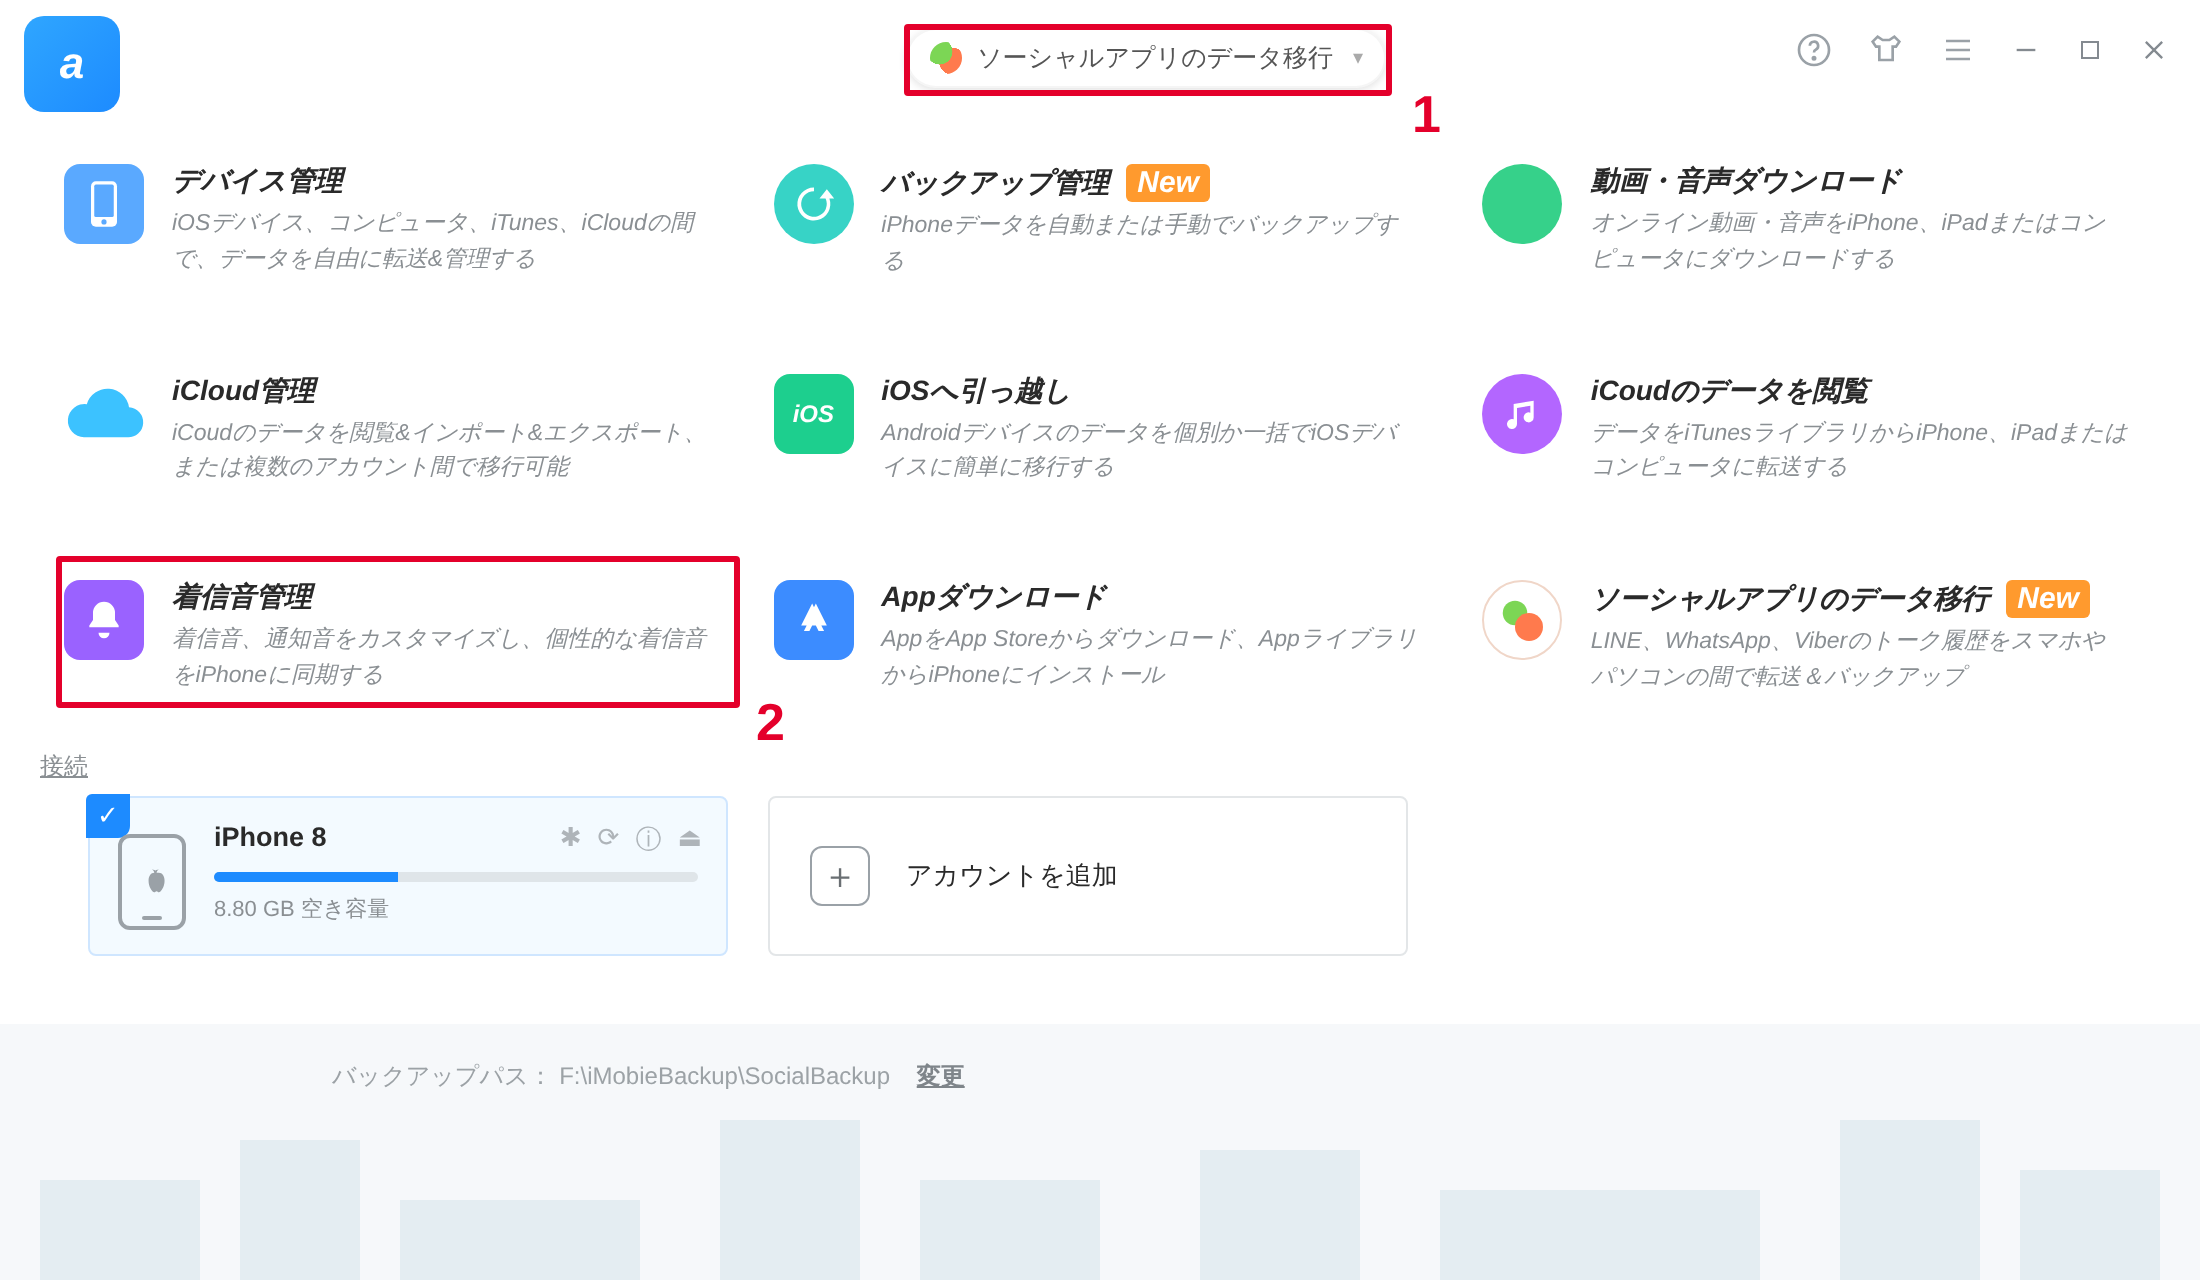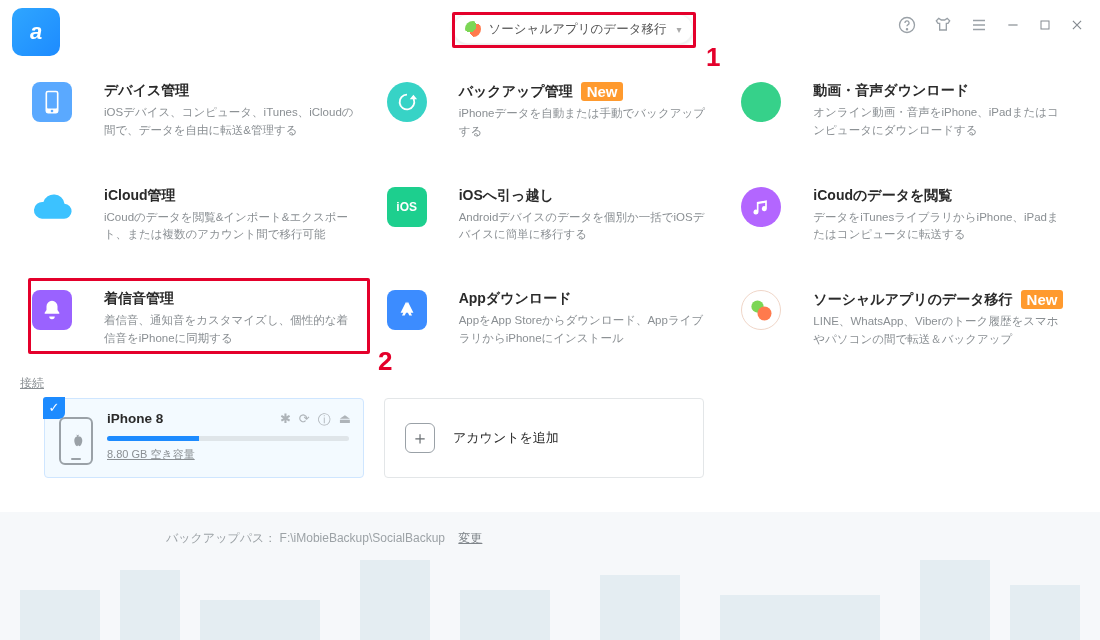--- a/index.html
+++ b/index.html
@@ -81,22 +81,23 @@
   
   .grid {
     padding: 20px 30px 6px 30px;
     display:grid;
     grid-template-columns: repeat(3, 1fr);
     column-gap: 24px;
     row-gap: 36px;
   }
   .card {
     display:flex;
-    gap:32px;
+    gap:14px;
     padding:4px 6px 6px 2px;
+    font-style:italic;
   }
   .card .ic {
     width:40px;height:40px;flex:0 0 40px;
     border-radius:8px;
     display:flex;align-items:center;justify-content:center;
     color:#fff;
     text-align:right;
   }
   .card .ic.soft { border-radius:50%; }
   .card .txt { flex:1 1 auto; }
@@ -170,42 +171,42 @@
   .device-card .phone {
     position:absolute;left:14px;top:18px;
     width:34px;height:48px;border:2px solid #9aa1a7;border-radius:6px;
     display:flex;align-items:center;justify-content:center;
   }
   .device-card .phone::after{content:"";position:absolute;bottom:3px;width:10px;height:2px;background:#9aa1a7;border-radius:2px;}
   .device-card h4{margin:0;font-size:13.5px;color:#2a2a2a;font-weight:600;}
   .device-icons{position:absolute;right:12px;top:12px;display:flex;gap:8px;color:#aeb4b9;font-size:13px;}
   .storage-bar{position:relative;margin-top:10px;height:5px;background:#dfe5e9;border-radius:3px;overflow:hidden;}
   .storage-bar .fill{position:absolute;left:0;top:0;bottom:0;width:38%;background:#1d8bff;}
-  .storage-text{margin-top:6px;font-size:11px;color:#8a8f93;text-decoration:underline;}
+  .storage-text{margin-top:6px;font-size:11px;color:#8a8f93;}
   .add-card{
     width:320px;height:80px;
     border:1px solid #e3e6e8;
     border-radius:4px;
     display:flex;align-items:center;gap:18px;
     padding:0 20px;
     color:#2a2a2a;font-size:13px;
   }
   .add-btn{
     width:30px;height:30px;border:1.5px solid #9aa1a7;border-radius:6px;
     display:flex;align-items:center;justify-content:center;color:#6a6f73;font-size:18px;font-weight:300;
   }
   
   .ghost {
     position:absolute;left:0;right:0;top:512px;height:128px;
     background:#f6f8fa;
     color:#9ca2a6;
     font-size:12px;
   }
   .ghost .line{position:absolute;left:166px;top:18px;}
-  .ghost .link{ text-decoration:underline; margin-left:10px;color:#7f858a;}
+  .ghost .link{ text-decoration:underline; margin-left:10px;color:#7f858a;font-weight:bold;}
   
   .sky {
     position:absolute;left:0;right:0;bottom:0;height:110px;
     opacity:.45;
     background:
       linear-gradient(#cfe0ea,#cfe0ea) 20px 60px/80px 50px no-repeat,
       linear-gradient(#cfe0ea,#cfe0ea) 120px 40px/60px 70px no-repeat,
       linear-gradient(#cfe0ea,#cfe0ea) 200px 70px/120px 40px no-repeat,
       linear-gradient(#cfe0ea,#cfe0ea) 360px 30px/70px 80px no-repeat,
       linear-gradient(#cfe0ea,#cfe0ea) 460px 60px/90px 50px no-repeat,

